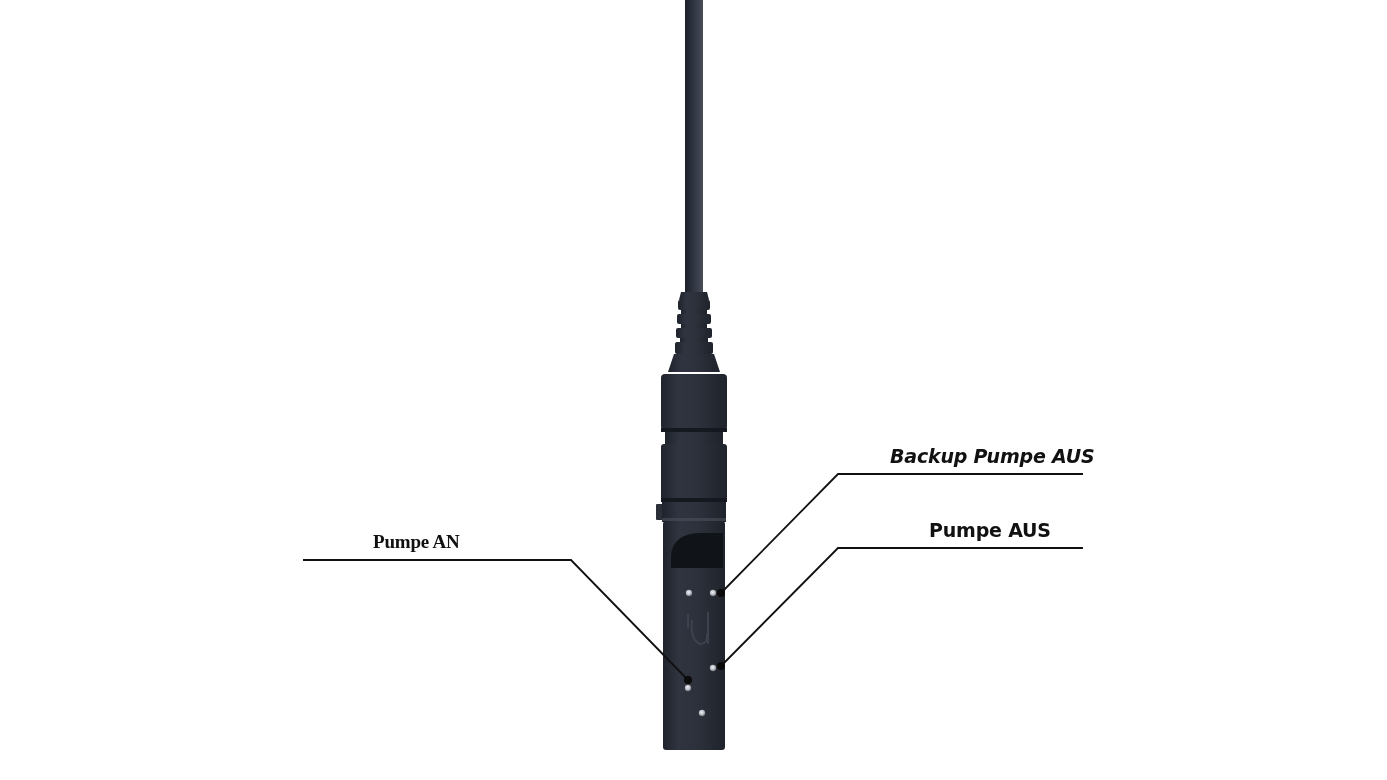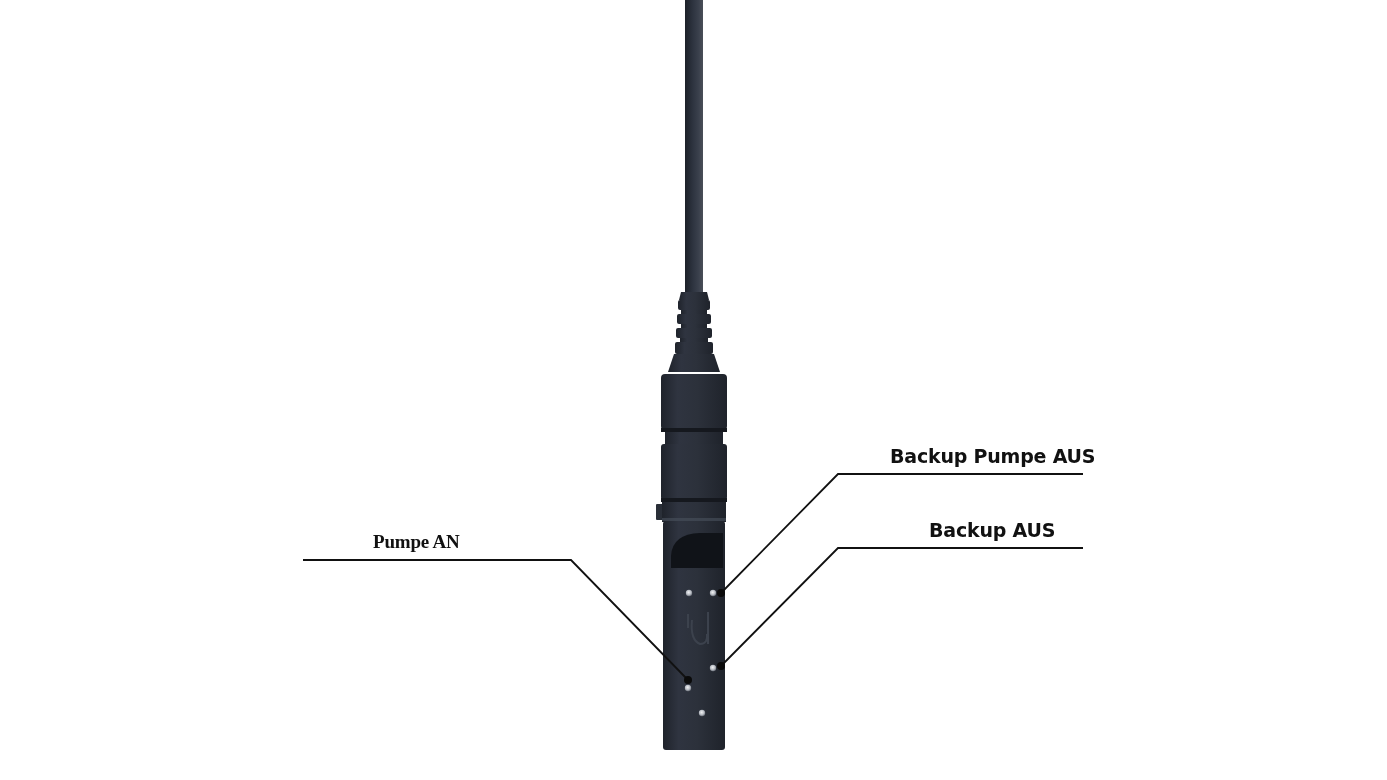--- a/index.html
+++ b/index.html
@@ -79,16 +79,16 @@
       <polyline points="1083,548 838,548 721,666"></polyline>
       <polyline points="303,560 571,560 688,680"></polyline>
     </g>
     <g fill="#0a0a0a">
       <circle cx="721" cy="593" r="4"></circle>
       <circle cx="721" cy="666" r="4"></circle>
       <circle cx="688" cy="680" r="4"></circle>
     </g>
   </svg>
 
-  <div class="label" style="left:890px; top:445px;">Backup Pumpe AUS</div>
-  <div class="label" style="left:929px; top:519px;">Backup AUS</div>
+  <div class="label" style="left:890px; top:445px;font-style:italic;">Backup Pumpe AUS</div>
+  <div class="label" style="left:929px; top:519px;">Pumpe AUS</div>
   <div class="label" style="left:373px; top:531px;font-family:Liberation Serif, serif;">Pumpe AN</div>
 </div>
 
 </body></html>

